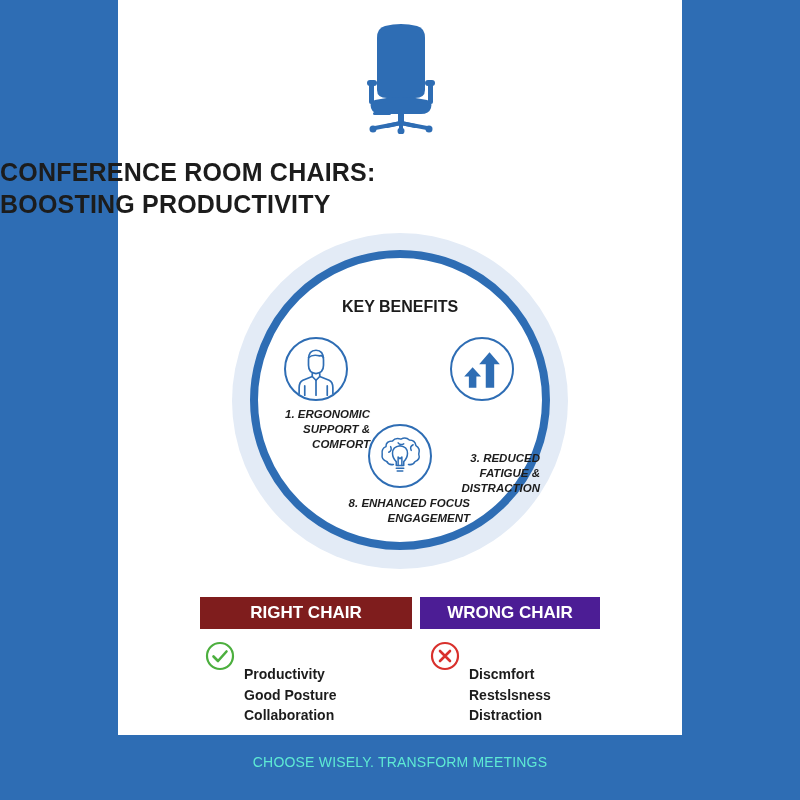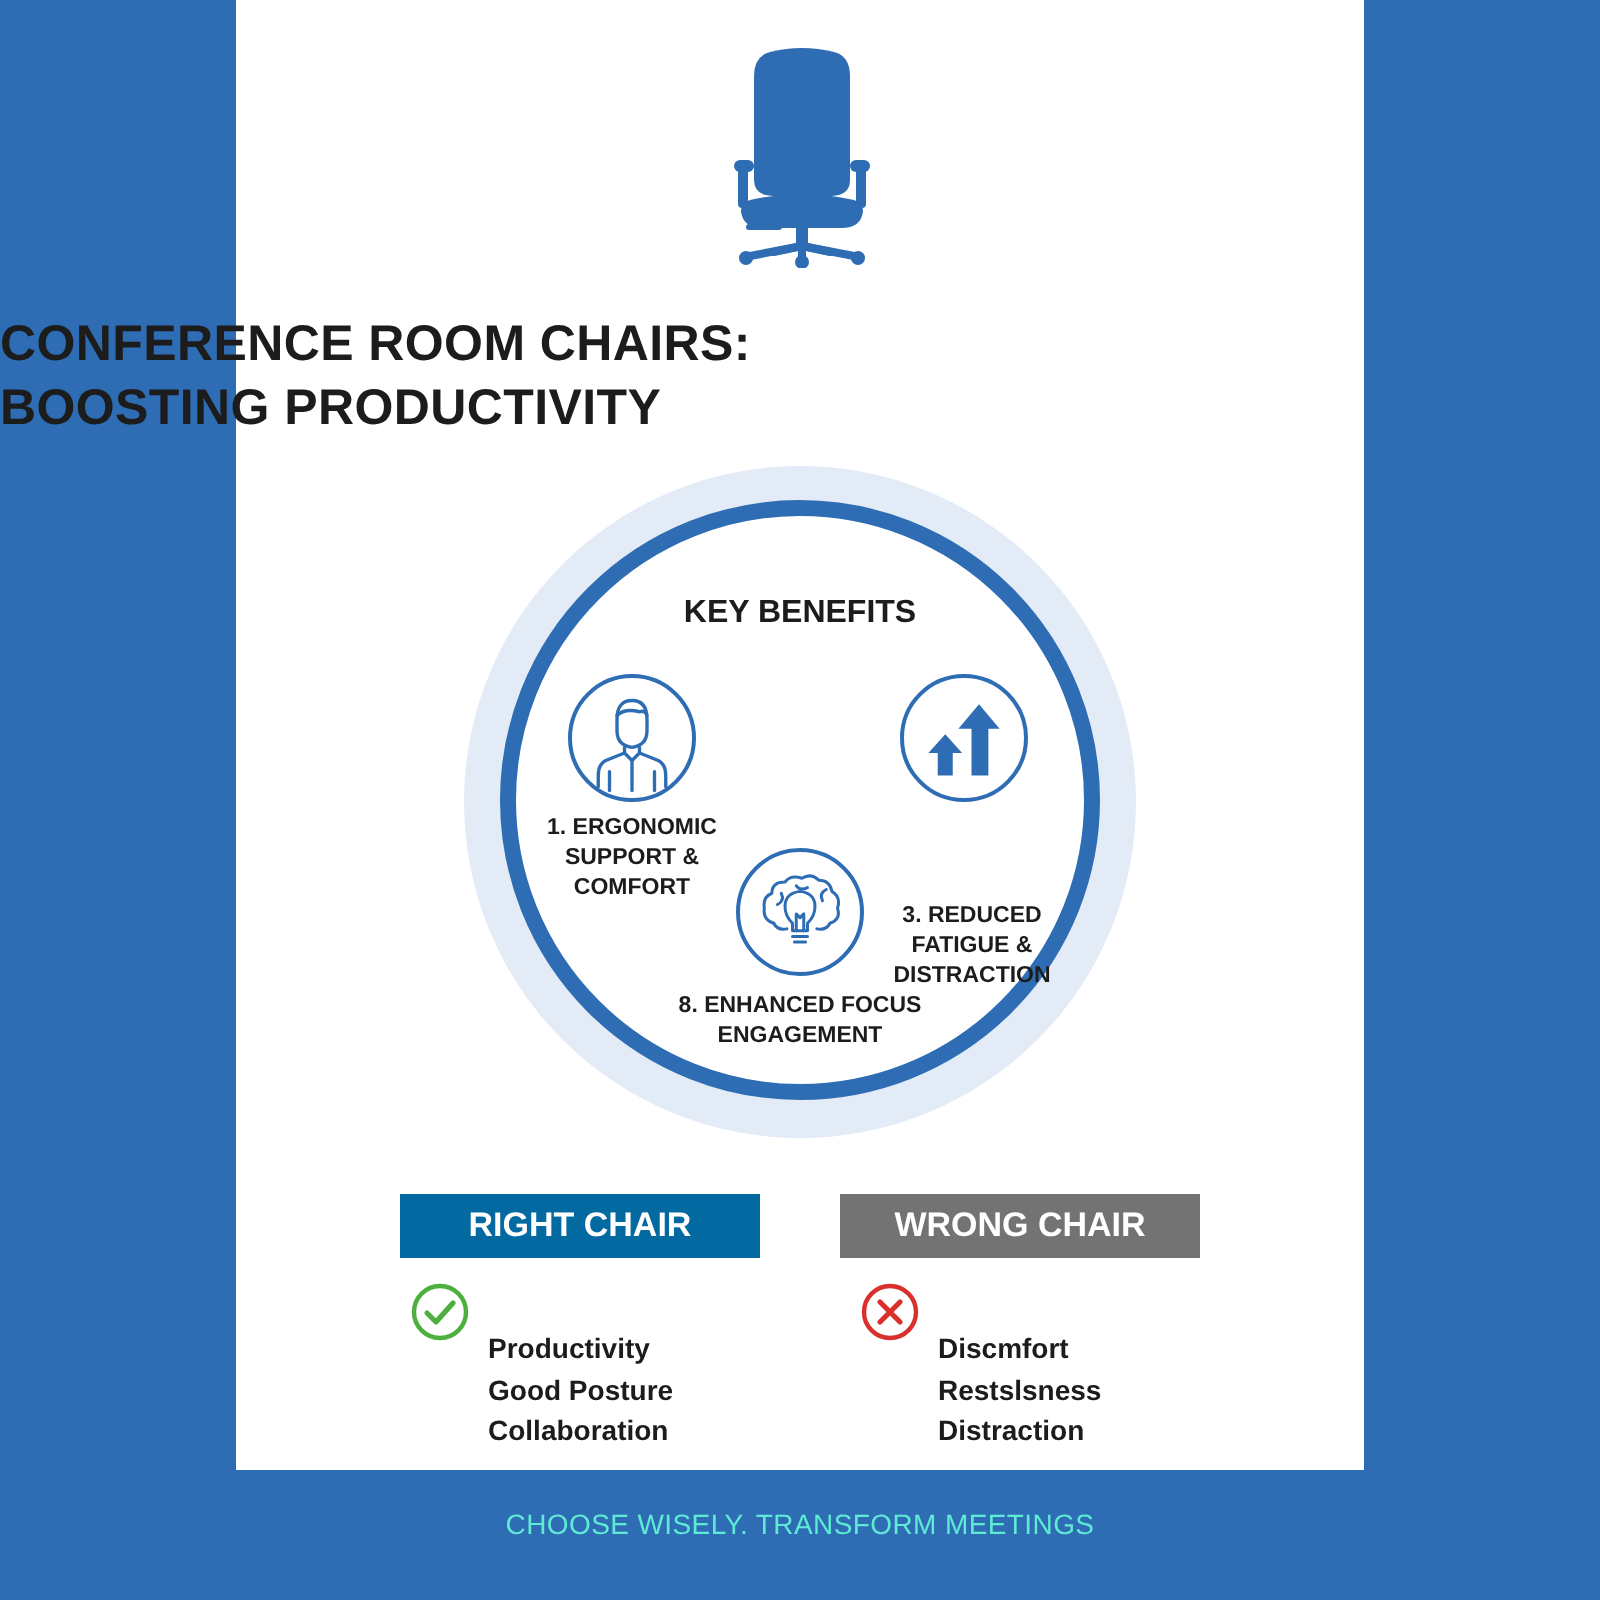--- a/index.html
+++ b/index.html
@@ -31,29 +31,29 @@
   .key-benefits {
     position: absolute; top: 284px; left: 0; width: 800px; text-align: center;
     font-weight: bold; font-size: 16px; color: #1c1c1c; margin-top: 14px;
   }
   .icon-circle {
     position: absolute; width: 64px; height: 64px; border-radius: 50%;
     border: 2.5px solid #2e6db4; background: #fff; box-sizing: border-box;
   }
   .icon-circle svg { position: absolute; left: 0; top: 0; width: 100%; height: 100%; }
   .benefit-label {
-    position: absolute; text-align: center; font-weight: bold; font-size: 11.5px;
-    line-height: 15px; color: #1c1c1c; white-space: pre-line;
+    position: absolute; text-align: right; font-weight: bold; font-size: 11.5px;
+    line-height: 15px; color: #1c1c1c; white-space: pre-line; font-style: italic;
   }
   .badge {
     position: absolute; top: 597px; height: 32px; line-height: 32px;
     text-align: center; color: #fff; font-weight: bold; font-size: 17px;
   }
-  .badge.right { left: 200px; width: 180px; background: #0369a1; }
-  .badge.wrong { left: 420px; width: 180px; background: #737373; }
+  .badge.right { left: 200px; width: 212px; background: #7f1d1d; }
+  .badge.wrong { left: 420px; width: 180px; background: #4c1d95; }
   .list {
     position: absolute; top: 644px; font-weight: bold; font-size: 14px;
     line-height: 20.5px; color: #1c1c1c; margin-top: 20px;
   }
   .list.right { left: 244px; }
   .list.wrong { left: 469px; }
   .status-icon { position: absolute; top: 640px; width: 32px; height: 32px; }
   .footer {
     position: absolute; left: 0; top: 754px; width: 800px; text-align: center;
     color: #5eead4; font-size: 14px; letter-spacing: 0.2px;

